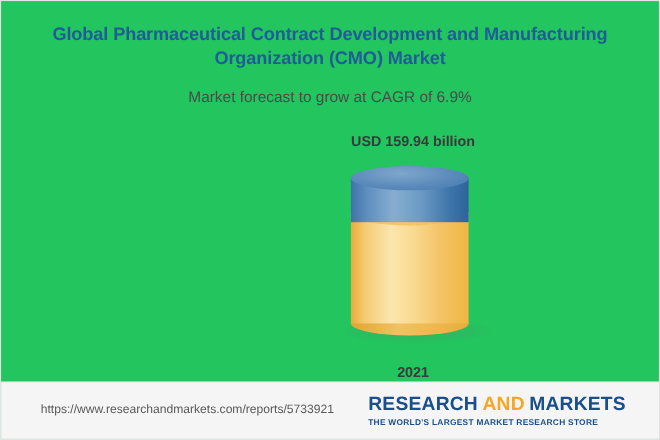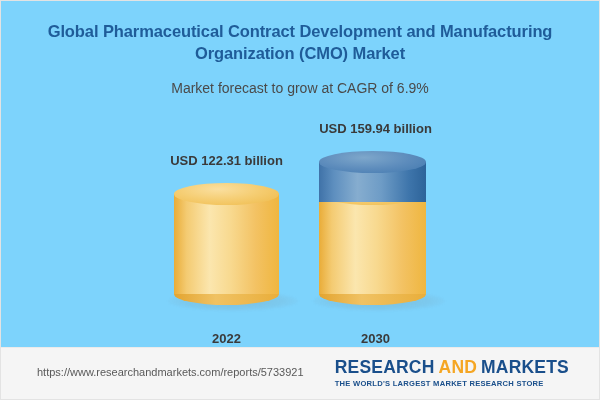--- a/index.html
+++ b/index.html
@@ -8,21 +8,21 @@
     background: #ffffff;
   }
   body {
     font-family: "Liberation Sans", sans-serif;
   }
 
   .card {
     position: relative;
     width: 600px;
     height: 400px;
-    background: #7dd3fc;
+    background: #22c55e;
     border: 1px solid #e3e3e3;
     box-sizing: border-box;
     overflow: hidden;
   }
 
   
   .header {
     padding: 20px 36px 0 36px;
     text-align: center;
   }
@@ -193,40 +193,20 @@
 
 <div class="card">
 
   <div class="header">
     <h1 class="chart-title">Global Pharmaceutical Contract Development and Manufacturing Organization (CMO) Market</h1>
     <p class="chart-subtitle">Market forecast to grow at CAGR of 6.9%</p>
   </div>
 
   <div class="plot">
 
-    <div class="bar-group" style="left:173px; width:105px; height:240px;">
-
-      <div class="bar-label" style="top:47px;">USD 122.31 billion</div>
-
-      <div class="cyl-shadow" style="left:-6px; width:130px; height:20px; top:185px;"></div>
-
-      <div class="cyl" style="top:77px; height:123px; width:105px;">
-
-        <div class="cyl-seg" style="top:0; height:123px;">
-
-          <div class="cyl-cap fill-yellow-bottom" style="top:100px; height:22px;"></div>
-
-          <div class="cyl-body fill-yellow-body" style="top:11px; height:100px;"></div>
-
-          <div class="cyl-cap fill-yellow-cap" style="top:0; height:22px;"></div>
-        </div>
-      </div>
-
-      <div class="year-label">2022</div>
-    </div>
 
     <div class="bar-group" style="left:318px; width:113px; height:240px;">
 
       <div class="bar-label" style="top:15px;">USD 159.94 billion</div>
 
       <div class="cyl-shadow" style="left:-6px; width:132px; height:20px; top:185px;"></div>
 
       <div class="cyl" style="top:45px; height:155px; width:107px;">
 
         <div class="cyl-seg" style="top:32px; height:123px;">
@@ -234,21 +214,21 @@
           <div class="cyl-body fill-yellow-body" style="top:11px; height:100px;"></div>
           <div class="cyl-cap fill-yellow-cap" style="top:0; height:22px;"></div>
         </div>
 
         <div class="cyl-seg" style="top:0; height:56px;">
           <div class="cyl-body fill-blue-body" style="top:11px; height:40px;"></div>
           <div class="cyl-cap fill-blue-cap" style="top:0; height:22px;"></div>
         </div>
       </div>
 
-      <div class="year-label">2030</div>
+      <div class="year-label">2021</div>
     </div>
   </div>
 
   <div class="footer">
     <a class="footer-url" href="#">https://www.researchandmarkets.com/reports/5733921</a>
 
     <div class="logo">
       <div class="logo-main"><span>RESEARCH</span><span class="logo-and" style="margin:0 4px;">AND</span><span>MARKETS</span></div>
       <div class="logo-tag">THE WORLD'S LARGEST MARKET RESEARCH STORE</div>
     </div>

